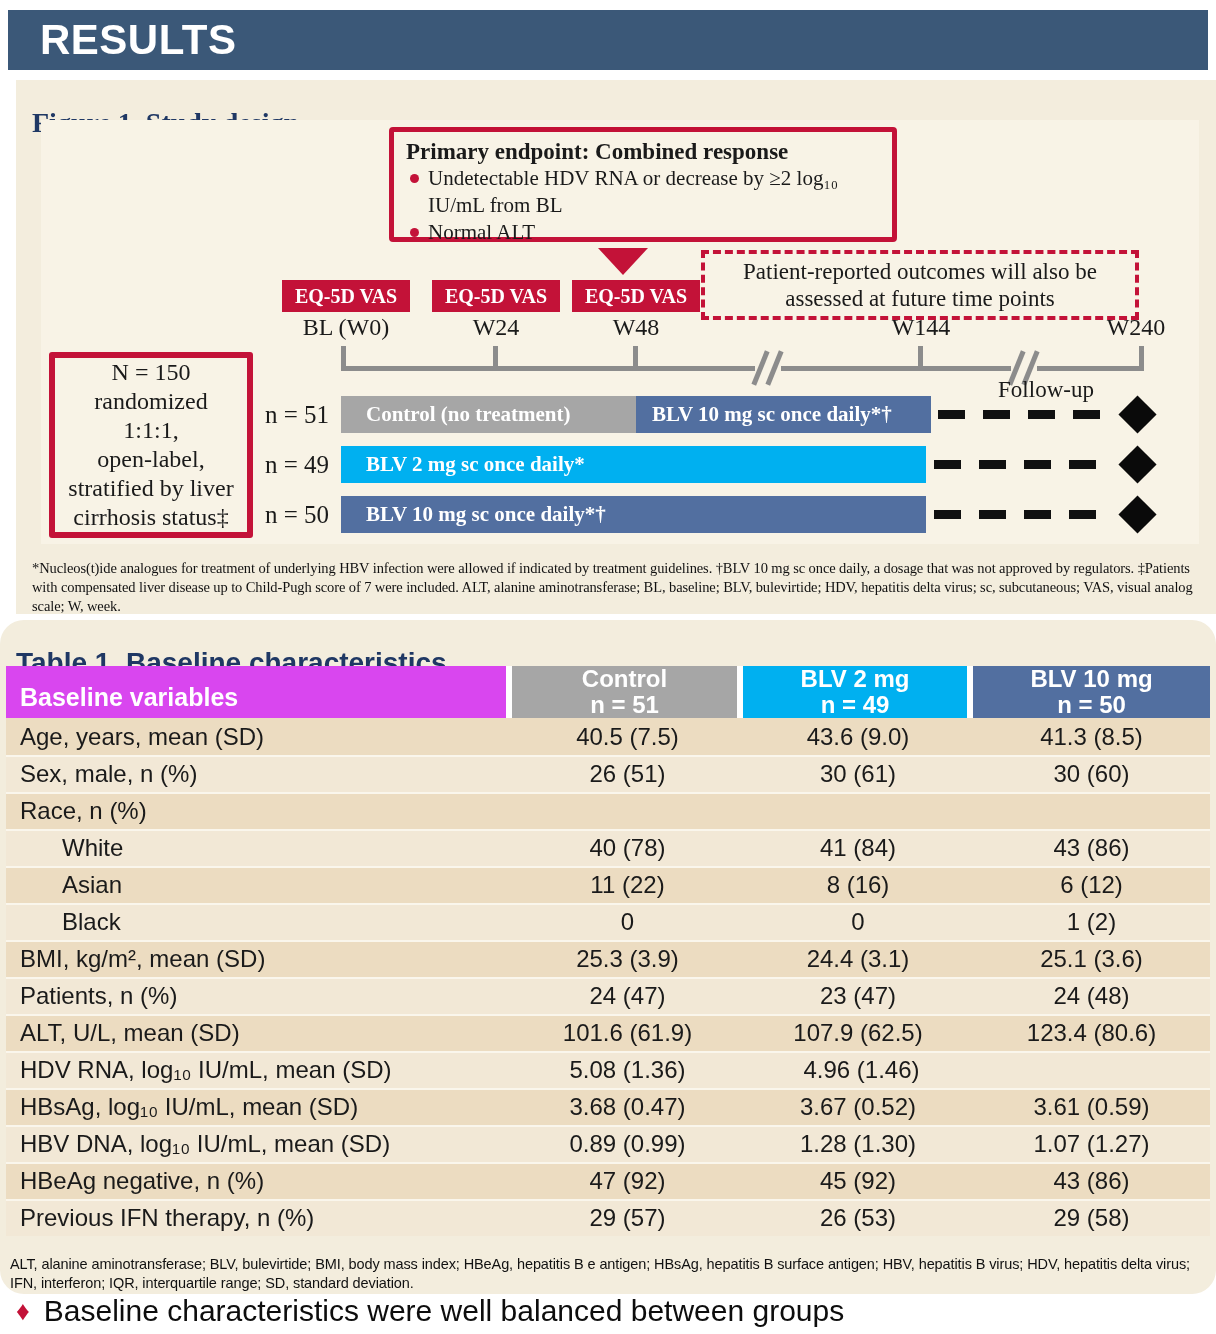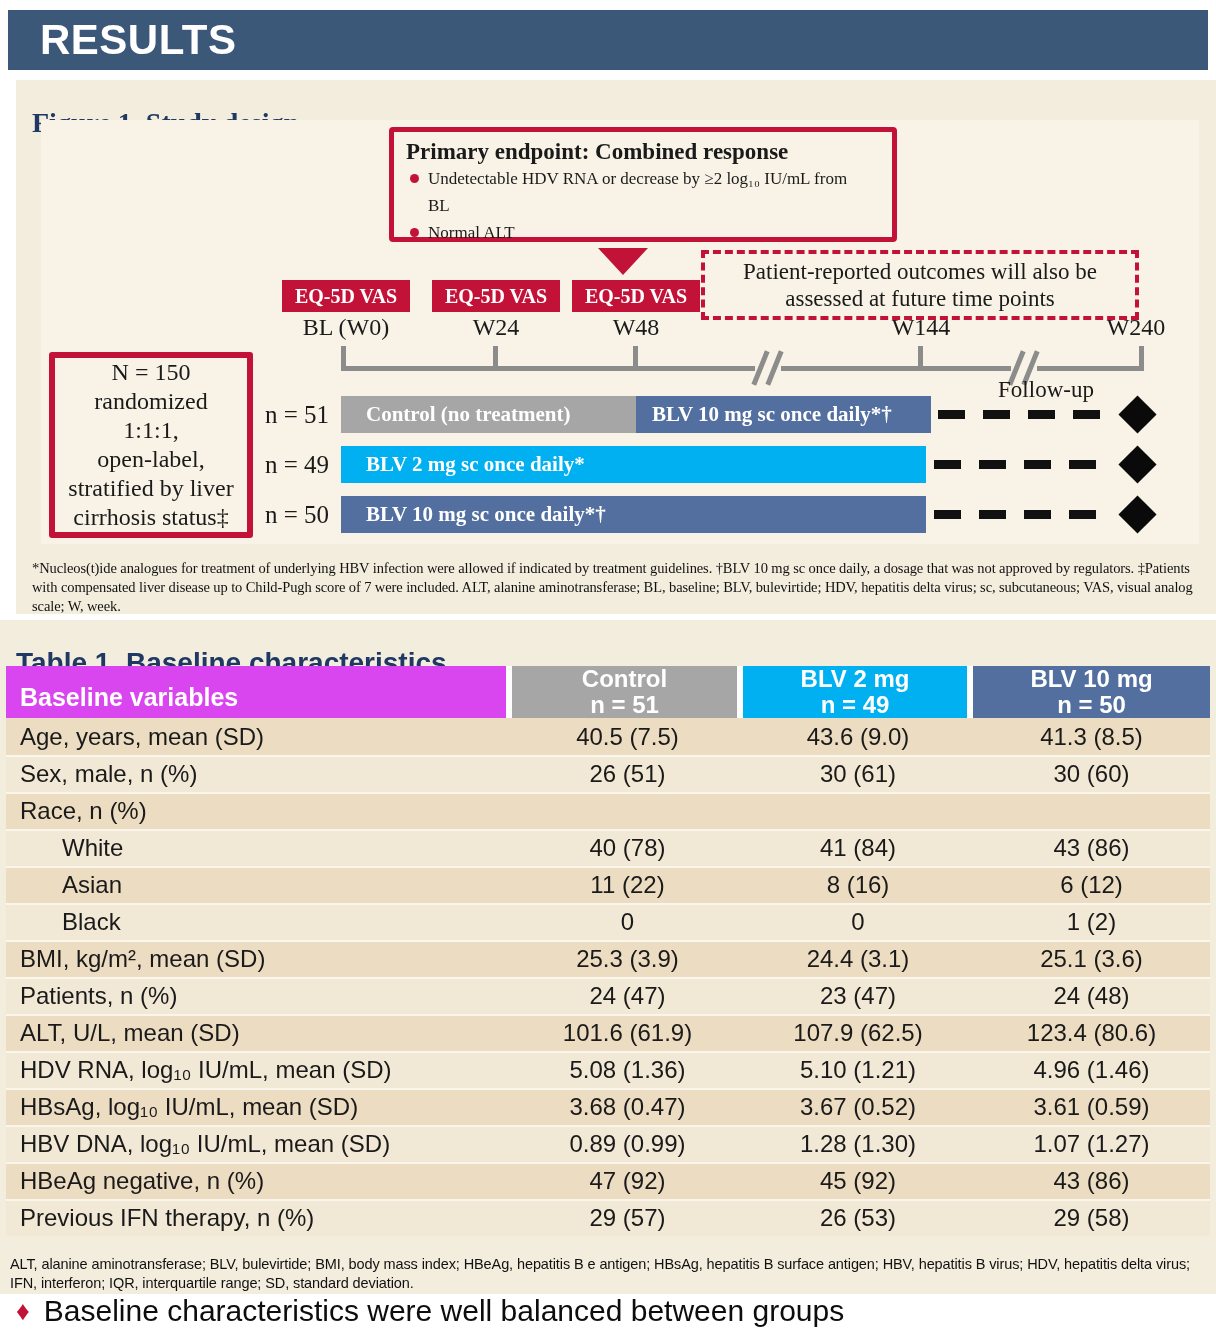--- a/index.html
+++ b/index.html
@@ -13,21 +13,21 @@
 
   
   .figure-panel{position:absolute;left:16px;top:80px;width:1216px;height:534px;background:#f3eddd;font-family:Liberation Serif, serif;}
   .panel-title{position:absolute;left:16px;top:4px;font-size:28px;font-weight:bold;color:#1f3864;}
 
   .diagram{position:absolute;left:25px;top:40px;width:1158px;height:424px;background:#f8f3e6;}
 
   .endpoint-box{position:absolute;left:348px;top:7px;width:508px;height:115px;box-sizing:border-box;
                 border:5px solid #c31238;border-radius:4px;padding:6px 10px 4px 12px;}
   .endpoint-title{font-size:23px;font-weight:bold;line-height:27px;}
-  .ep-bullet{display:flex;align-items:flex-start;font-size:17px;line-height:27px;}
+  .ep-bullet{display:flex;align-items:flex-start;font-size:21px;line-height:27px;}
   .ep-dot{width:9px;height:9px;border-radius:50%;background:#c31238;margin:9px 9px 0 4px;flex:none;}
   .ep-text{max-width:430px;}
 
   .arrow-down{position:absolute;left:557px;top:128px;width:0;height:0;
               border-left:25px solid transparent;border-right:25px solid transparent;
               border-top:27px solid #c31238;}
 
   .pro-box{position:absolute;left:660px;top:130px;width:438px;height:70px;box-sizing:border-box;
            border:4px dashed #c31238;display:flex;align-items:center;justify-content:center;
            text-align:center;font-size:23px;line-height:27px;padding:0 14px;}
@@ -69,21 +69,21 @@
   .dashline{position:absolute;width:178px;height:9px;
             background:repeating-linear-gradient(90deg,#111 0 27px,transparent 27px 45px);}
   .d1{left:897px;top:290px;}.d2{left:893px;top:340px;}.d3{left:893px;top:390px;}
   .diamond{position:absolute;width:27px;height:27px;background:#0a0a0a;transform:rotate(45deg);}
   .dm1{left:1083px;top:281px;}.dm2{left:1083px;top:331px;}.dm3{left:1083px;top:381px;}
 
   .fig-footnote{position:absolute;left:16px;top:464px;width:1186px;font-size:14.5px;
                 line-height:19px;letter-spacing:-0.1px;color:#111;}
 
   
-  .table-panel{position:absolute;left:0;top:620px;width:1216px;height:674px;background:#f3eddd;}
+  .table-panel{position:absolute;left:0;top:620px;width:1216px;height:674px;background:#f3eddd;border-radius:24px;}
   .thead{position:absolute;left:6px;top:46px;width:1204px;height:52px;display:flex;}
   .th{box-sizing:border-box;color:#fff;font-weight:bold;}
   .th-label{width:500px;background:#d946ef;display:flex;align-items:flex-end;
             padding:0 0 6px 14px;font-size:25px;}
   .th-gap{width:6px;background:#ffffff;}
   .th-group{display:flex;flex-direction:column;align-items:center;justify-content:flex-end;
             font-size:24px;line-height:26px;}
   .th-c1{width:225px;background:#a6a6a6;}
   .th-c2{width:224px;background:#00b0f0;}
   .th-c3{width:237px;background:#526fa0;}
@@ -265,21 +265,20 @@
       </div>
       <div class="trow">
         <div class="tlabel">ALT, U/L, mean (SD)</div>
         <div class="tval v1">101.6 (61.9)</div>
         <div class="tval v2">107.9 (62.5)</div>
         <div class="tval v3">123.4 (80.6)</div>
       </div>
       <div class="trow">
         <div class="tlabel">HDV RNA, log₁₀ IU/mL, mean (SD)</div>
         <div class="tval v1">5.08 (1.36)</div>
-        <div class="tval v2">5.10 (1.21)</div>
         <div class="tval v3">4.96 (1.46)</div>
       </div>
       <div class="trow">
         <div class="tlabel">HBsAg, log₁₀ IU/mL, mean (SD)</div>
         <div class="tval v1">3.68 (0.47)</div>
         <div class="tval v2">3.67 (0.52)</div>
         <div class="tval v3">3.61 (0.59)</div>
       </div>
       <div class="trow">
         <div class="tlabel">HBV DNA, log₁₀ IU/mL, mean (SD)</div>

